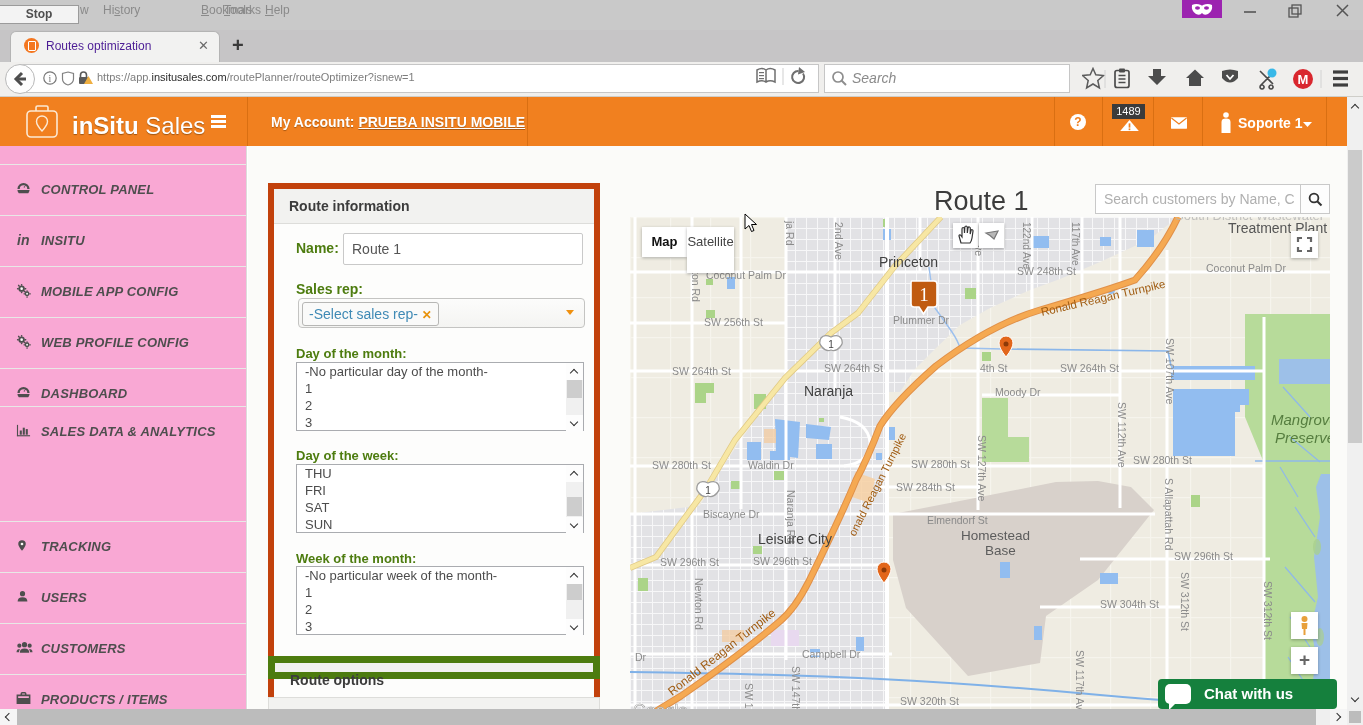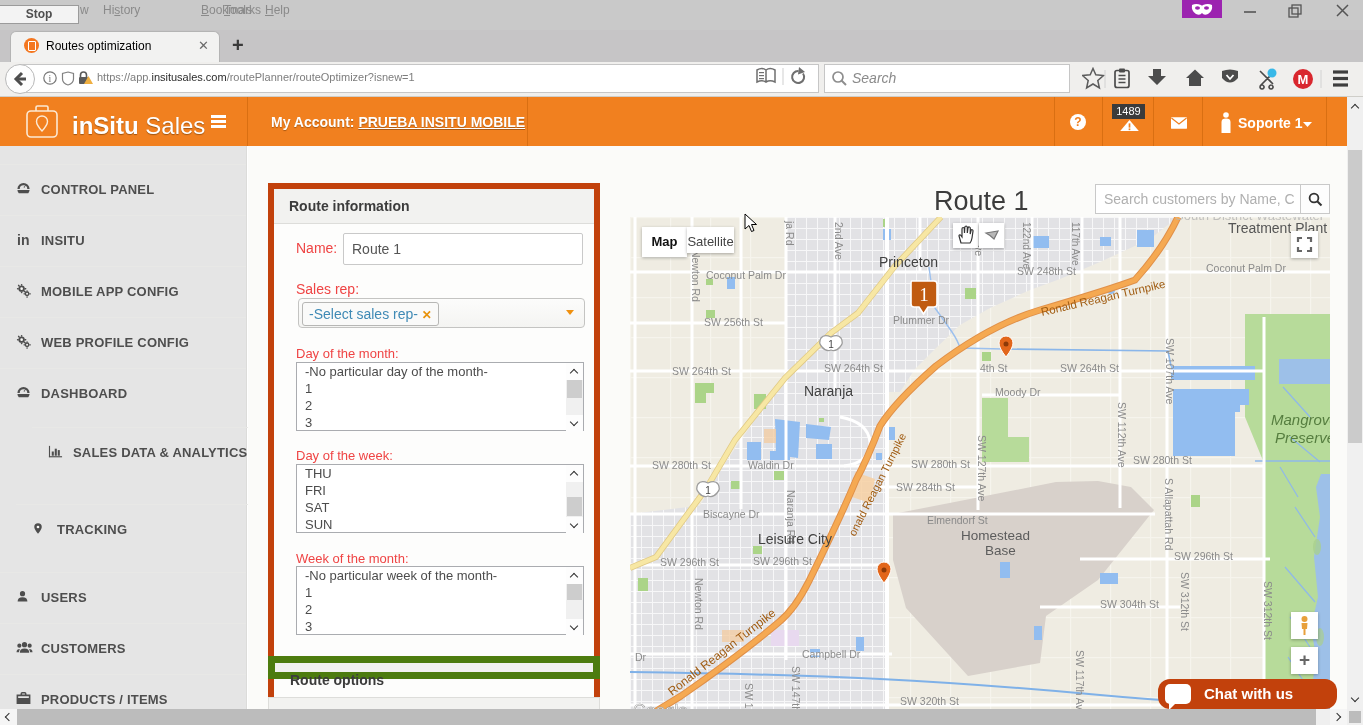--- a/index.html
+++ b/index.html
@@ -10,21 +10,21 @@
 
 #titlebar { left:0; top:0; width:1363px; height:30px; background:#c9c9c9; }
 .menuitem { position:absolute; top:3px; font-size:12px; color:#8a8a8a; }
 #stopbox { left:0; top:5px; width:79px; height:19px; background:#f3f3f3; border:1px solid #9b9b9b; border-left:none; }
 #stopbox span { display:block; text-align:center; font-size:12px; font-weight:bold; color:#4e4e4e; line-height:17px; }
 #maskbtn { left:1182px; top:0; width:40px; height:18px; background:#9c23b0; color:#fff; text-align:center; font-size:10px; line-height:17px; }
 #tabbar { left:0; top:30px; width:1363px; height:32px; background:#c6c5c6; }
 #tab { left:10px; top:31px; width:210px; height:31px; background:#f2f2f1; border-radius:6px 6px 0 0; border:1px solid #b4b4b4; border-bottom:none; }
 #tabfav { left:24px; top:38px; width:15px; height:15px; border-radius:50%; background:#f4761f; }
 #tabfav:after { content:""; position:absolute; left:4px; top:3px; width:6px; height:8px; border:1px solid #fff; border-radius:1px; }
-#tabtitle { left:46px; top:39px; font-size:12px; color:#000000; }
+#tabtitle { left:46px; top:39px; font-size:12px; color:#4c1d95; }
 #tabclose { left:198px; top:38px; font-size:13px; color:#6a6a6a; }
 #newtab { left:232px; top:34px; font-size:20px; font-weight:bold; color:#3a3a3a; }
 #toolbar { left:0; top:62px; width:1363px; height:35px; background:#f0efed; border-bottom:1px solid #cfcec9; }
 #backbtn { left:5px; top:64px; width:30px; height:30px; border-radius:50%; background:#fdfdfd; border:1px solid #b9b9b9; z-index:3; }
 #backbtn svg { position:absolute; left:5px; top:5px; }
 #urlfield { left:20px; top:64px; width:799px; height:29px; background:#fff; border:1px solid #c6c6c6; z-index:2; }
 #urltext { left:97px; top:71px; font-size:11px; color:#7d7d7d; z-index:3; white-space:nowrap;text-align:right; }
 #urltext b { color:#2b2b2b; font-weight:normal; }
 #searchfield { left:824px; top:64px; width:246px; height:29px; background:#fff; border:1px solid #c6c6c6; }
 #searchtext { left:852px; top:70px; font-size:14px; font-style:italic; color:#8b8b8b; }
@@ -37,29 +37,29 @@
 #logotext b { font-weight:bold; }
 #burger { left:211px; top:115px; width:15px; height:13px; }
 #burger div { height:3px; background:#fff; margin-bottom:2px; }
 #myacct { left:271px; top:114px; font-size:14px; font-weight:bold; color:#fff; text-shadow:0 1px 1px rgba(60,30,0,.4); }
 #myacct u { text-decoration:underline;margin-top:28px; }
 #hdr-q { left:1070px; top:114px; width:16px; height:16px; border-radius:50%; background:#fff; color:#f1801f; font-size:12px; font-weight:bold; text-align:center; line-height:16px; }
 #badge1822 { left:1112px; top:104px; width:33px; height:15px; background:#3b3b3b; color:#fff; font-size:11px; text-align:center; line-height:15px; }
 #soporte { left:1238px; top:115px; font-size:14px; font-weight:bold; color:#fff; }
 
 
-#sidebar { left:0; top:146px; width:247px; height:563px; background:#e5e5e5; border-right:1px solid #dcdcda; }
+#sidebar { left:0; top:146px; width:247px; height:563px; background:#f9a8d4; border-right:1px solid #dcdcda;font-style:italic; }
 .sbitem { position:absolute; left:0; width:246px; height:51px; border-top:1px solid #e8e8e6; }
 .sbitem .lbl { position:absolute; left:41px; top:17px; font-size:13px; font-weight:bold; color:#4e4e4e; letter-spacing:.2px; }
 .sbitem svg { position:absolute; left:16px; top:16px; }
 
 
 #content { left:248px; top:146px; width:1099px; height:563px; background:#fbfbf9; }
 .phead { background:#f2f2f0; border-bottom:1px solid #ddddda; font-size:14px; font-weight:bold; color:#3c3c3c; padding:9px 0 9px 15px; }
-label.flab { position:absolute; font-size:14px; color:#ef4444; }
+label.flab { position:absolute; font-size:14px; color:#4d7c0f;font-weight:bold; }
 #nameinput { position:absolute; left:69px; top:44px; width:240px; height:32px; border:1px solid #c9c9c9; border-radius:2px; background:#fff; font-size:14px; color:#555; padding-left:8px; line-height:30px; }
 #sel2 { position:absolute; left:24px; top:109px; width:287px; height:30px; border:1px solid #c4c4c2; border-radius:4px; background:linear-gradient(#fcfcfb,#f4f4f2); }
 #sel2chip { position:absolute; left:3px; top:3px; height:24px; border:1px solid #b7b7b5; border-radius:3px; background:#fafaf9; font-size:14px; color:#3f8ab5; line-height:22px; padding:0 6px 0 6px; }
 #sel2chip b { color:#e8930c; font-weight:bold; font-size:12px; }
 #sel2caret { position:absolute; right:10px; top:11px; width:0; height:0; border-left:4.5px solid transparent; border-right:4.5px solid transparent; border-top:5.5px solid #ef9010; }
 .listbox { position:absolute; left:22px; width:288px; height:69px; background:#fff; border:1px solid #aaacb0; font-size:13px; color:#4c4c4c; }
 .listbox .li { padding-left:8px; height:17px; line-height:17px; white-space:nowrap; }
 .lbsb { position:absolute; right:0; top:0; width:17px; height:67px; background:#f0f0f0; }
 .lbsb .ar { position:absolute; left:0; width:17px; height:17px; background:#fdfdfd; }
 .chev { position:absolute; left:5px; width:6px; height:6px; border-right:1.6px solid #2f2f2f; border-bottom:1.6px solid #2f2f2f; }
@@ -69,29 +69,29 @@
 
 
 #routetitle { left:934px; top:186px; font-size:27px; color:#3c3c3c; }
 #custsearch { left:1095px; top:184px; width:206px; height:30px; background:#fff; border:1px solid #c9c9c9; font-size:14px; color:#b0b0b0; line-height:28px; padding-left:8px; }
 #custsearchbtn { left:1301px; top:184px; width:29px; height:30px; background:#fdfdfd; border:1px solid #c9c9c9; border-left:none; text-align:center; }
 #mapwrap { left:630px; top:217px; width:700px; height:508px; overflow:hidden; }
 
 
 .mapctl { position:absolute; background:#fff; box-shadow:0 1px 3px rgba(0,0,0,.3); }
 #ctl-map { left:642px; top:227px; width:45px; height:30px; font-size:13px; font-weight:bold; color:#111; text-align:center; line-height:29px; }
-#ctl-sat { left:687px; top:227px; width:47px; height:26px; font-size:13px; color:#444; text-align:center; line-height:29px; }
+#ctl-sat { left:687px; top:227px; width:47px; height:46px; font-size:13px; color:#444; text-align:center; line-height:29px; }
 #ctl-hand { left:953px; top:223px; width:25px; height:25px; }
 #ctl-poly { left:979px; top:223px; width:25px; height:25px; }
 #ctl-fs { left:1291px; top:231px; width:27px; height:27px; }
 #ctl-peg { left:1291px; top:612px; width:27px; height:27px; }
 #ctl-zoom { left:1291px; top:647px; width:27px; height:27px; font-size:19px; color:#666; text-align:center; line-height:26px; font-weight:bold; }
 
 
-#chat { left:1158px; top:679px; width:179px; height:30px; background:#c2410c; border-radius:12px; z-index:30; }
+#chat { left:1158px; top:679px; width:179px; height:30px; background:#15803d; border-radius:4px; z-index:30; }
 #chat .bub { position:absolute; left:7px; top:5px; width:26px; height:20px; background:#fff; border-radius:5px; }
 #chat .bub:after { content:""; position:absolute; left:4px; top:18px; border:4px solid transparent; border-top-color:#fff; border-left-color:#fff; }
 #chat .txt { position:absolute; left:46px; top:6px; font-size:15px; font-weight:bold; color:#fff; }
 
 
 #vsb { left:1347px; top:97px; width:16px; height:612px; background:#f0f0f0; z-index:40; }
 #vsb .th { position:absolute; left:1px; top:53px; width:14px; height:293px; background:#cbcbcb; }
 #hsb { left:0; top:709px; width:1363px; height:16px; background:#efefef; z-index:40; }
 #hsb .th { position:absolute; left:17px; top:0px; width:1299px; height:16px; background:#bcbcbc; }
 #hsbcorner { position:absolute; left:1349px; top:2px; width:12px; height:12px; background:#bcbcbc; }
@@ -280,34 +280,34 @@
       </svg>
       <span class="lbl">WEB PROFILE CONFIG</span>
     </div>
   <div class="sbitem" style="top:222px;">
       <svg viewBox="0 0 16 16" width="15" height="15">
         <path d="M8 2 A6.5 6.5 0 0 0 1.5 8.5 L4 8.5 A4 4 0 0 1 12 8.5 L14.5 8.5 A6.5 6.5 0 0 0 8 2 Z M8 6.5 L10.5 4.5 L8.8 7.5 Z" fill="#4e4e4e"></path>
         <path d="M1.5 9.5 L14.5 9.5 A6.5 6.5 0 0 1 13 13 L3 13 A6.5 6.5 0 0 1 1.5 9.5 Z" fill="#4e4e4e"></path>
       </svg>
       <span class="lbl">DASHBOARD</span>
     </div>
-  <div class="sbitem" style="top:281px;margin-left:32px;">
+  <div class="sbitem" style="top:260px;">
       <svg viewBox="0 0 16 16" width="15" height="15">
         <g fill="#4e4e4e">
           <rect x="1" y="2" width="1.2" height="12"></rect>
           <rect x="1" y="13" width="14" height="1.2"></rect>
           <rect x="4" y="8" width="2.2" height="4.5"></rect>
           <rect x="7.2" y="5" width="2.2" height="7.5"></rect>
           <rect x="10.4" y="6.5" width="2.2" height="6"></rect>
           <rect x="13" y="4" width="1.6" height="8.5" fill="none"></rect>
         </g>
       </svg>
       <span class="lbl">SALES DATA &amp; ANALYTICS</span>
     </div>
-  <div class="sbitem" style="top:358px;margin-left:16px;">
+  <div class="sbitem" style="top:375px;">
       <svg viewBox="0 0 16 16" width="12" height="15">
         <path d="M8 1 a5 5 0 0 1 5 5 q0 3 -5 9 q-5 -6 -5 -9 a5 5 0 0 1 5 -5 z" fill="#4e4e4e"></path>
         <circle cx="8" cy="6" r="1.8" fill="#fafaf8"></circle>
       </svg>
       <span class="lbl">TRACKING</span>
     </div>
   <div class="sbitem" style="top:426px;">
       <svg viewBox="0 0 16 16" width="13" height="15">
         <circle cx="8" cy="4.5" r="3.2" fill="#4e4e4e"></circle>
         <path d="M2 14 Q2 8.8 8 8.8 Q14 8.8 14 14 Z" fill="#4e4e4e"></path>

